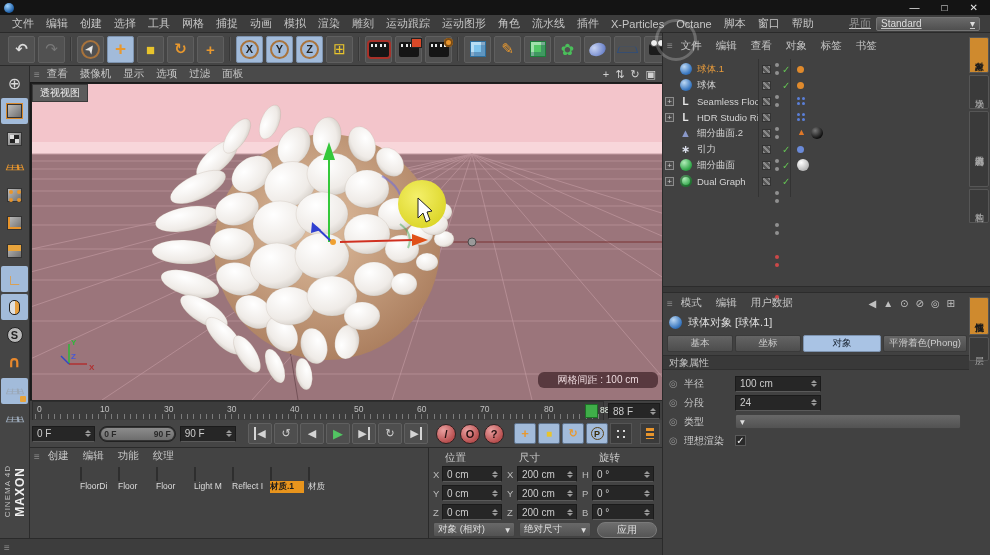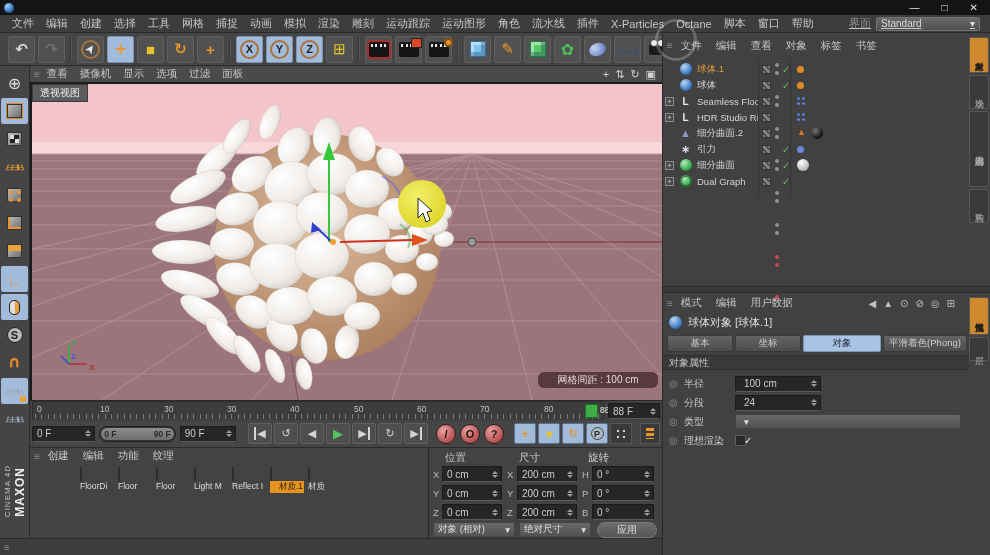--- a/index.html
+++ b/index.html
@@ -119,21 +119,21 @@
   .grip { color:#8a8a8a; font-size:10px; }
   .tile { position:absolute; top:20px; width:34px; height:47px;margin-left:44px; }
   .tile .ball-box { width:34px; height:34px; background:repeating-linear-gradient(45deg,#6a6a6a 0 4px,#4e4e4e 4px 8px); border:1px solid #2e2e2e; position:relative; }
   .tile .ball { position:absolute; inset:1px; border-radius:50%; }
   .b-navy { background:radial-gradient(circle at 35% 30%, #7286a4, #2a3854 60%, #131c2e); }
   .b-pink { background:radial-gradient(circle at 35% 30%, #f8e2e5, #e9bac2 55%, #b57e88); }
   .b-blk { background:linear-gradient(90deg, transparent 26%, rgba(255,255,255,.95) 30% 38%, transparent 42%, transparent 56%, rgba(255,255,255,.85) 60% 66%, transparent 70%), radial-gradient(circle at 40% 35%, #909090, #151515 60%); }
   .b-white { background:radial-gradient(circle at 35% 30%, #ffffff, #e0dedc 55%, #a8a49e); }
   .b-bronze { background:radial-gradient(circle at 35% 30%, #ecd2a8, #b28a4a 55%, #63461e); }
   .tile .tname { display:block; margin-top:1px; font-size:8.5px; color:#dddddd; white-space:nowrap; overflow:hidden; max-width:34px; }
-  .tile .tname.sel { background:#e8941c; color:#1c1c1c; padding:0 9px; }
+  .tile .tname.sel { background:#e8941c; color:#1c1c1c; padding:0 0;font-weight:bold; }
 
   
   .coords { left:428px; top:447px; width:234px; height:91px; background:#434343; border-top:1px solid #2a2a2a; border-left:1px solid #2a2a2a; font-size:10px; }
   .chead { position:absolute; top:3px; color:#cccccc; font-size:10.5px; }
   .clabel { position:absolute; color:#bbbbbb; font-size:9.5px; }
   .cfield { position:absolute; width:60px; }
   .dd { background:linear-gradient(#686868,#525252); border:1px solid #424242; border-radius:2px; height:15px; font-size:9.5px; color:#dddddd; display:flex; align-items:center; padding:0 4px; position:absolute; }
   .dd .cv { flex:1; white-space:nowrap; overflow:hidden; }
   .apply-btn { position:absolute; background:linear-gradient(#6e6e6e,#555555); border:1px solid #7a7a7a; border-radius:8px; height:16px; color:#e0e0e0; display:flex; align-items:center; justify-content:center; font-size:10px; }
 
@@ -186,21 +186,21 @@
   .attr-menu .menu-item { font-size:10.5px; padding:0 6px; }
   .attr-icons { margin-left:auto; display:flex; gap:7px; color:#c0c0c0; font-size:10px; padding-right:4px; }
   .attr-title { position:absolute; left:6px; top:22px; display:flex; align-items:center; gap:6px; font-size:11px; color:#dddddd; }
   .attr-tabs { position:absolute; left:4px; top:42px; width:300px; display:flex; gap:2px; }
   .atab { height:17px; background:linear-gradient(#646464,#4d4d4d); border:1px solid #3a3a3a; color:#cccccc; font-size:9.5px; display:flex; align-items:center; justify-content:center; border-radius:2px; white-space:nowrap; overflow:hidden; }
   .atab.sel { background:#a9c3e4; color:#16202e; border-color:#7d93af; }
   .attr-section { position:absolute; left:0; top:62px; width:306px; height:15px; background:#393939; border-top:1px solid #2f2f2f; border-bottom:1px solid #2f2f2f; color:#c4c4c4; font-size:10px; display:flex; align-items:center; padding-left:6px; }
   .arow { position:absolute; left:0; width:306px; height:17px; display:flex; align-items:center; }
   .arow .pre { position:absolute; left:6px; color:#909090; font-size:10px; }
   .arow .albl { position:absolute; left:21px; width:50px; font-size:10px; color:#c8c8c8; white-space:nowrap; }
-  .arow .ctl { position:absolute; left:72px;padding-left:8px; }
+  .arow .ctl { position:absolute; left:72px; }
   .chk { width:11px; height:11px; background:#2a2a2a; border:1px solid #5a5a5a; color:#f0f0f0; font-size:10px; line-height:10px; text-align:center; }
 
   
   .watermark { left:655px; top:2px; width:335px; height:75px; z-index:40; pointer-events:none; display:flex; align-items:center; gap:6px; opacity:.5; }
   .wm-ring { width:42px; height:42px; border:3px solid rgba(255,255,255,.45); border-radius:50%; flex:none; }
   .wm-text { font-size:52px; font-weight:bold; letter-spacing:4px; color:rgba(255,255,255,.14); -webkit-text-stroke:2px rgba(255,255,255,.42); white-space:nowrap; }
 </style>
 </head>
 <body>
 
@@ -641,21 +641,21 @@
   </div>
   <div class="tile" style="left:234px;">
     <span class="ball-box"><span class="ball b-bronze"></span></span>
     <span class="tname">材质</span>
   </div>
 </div>
 
 <div class="abs coords">
   <span class="chead" style="left:16px;">位置</span>
   <span class="chead" style="left:90px;">尺寸</span>
-  <span class="chead" style="left:159px;">旋转</span>
+  <span class="chead" style="left:170px;">旋转</span>
 
   <span class="clabel" style="left:4px;top:21px;">X</span>
   <span class="fld cfield" style="left:13px;top:18px;">
       <span class="val">0 cm</span>
       <span class="spin">
         <i class="u"></i>
         <i class="d"></i>
       </span>
     </span>
   <span class="clabel" style="left:78px;top:21px;">X</span>

